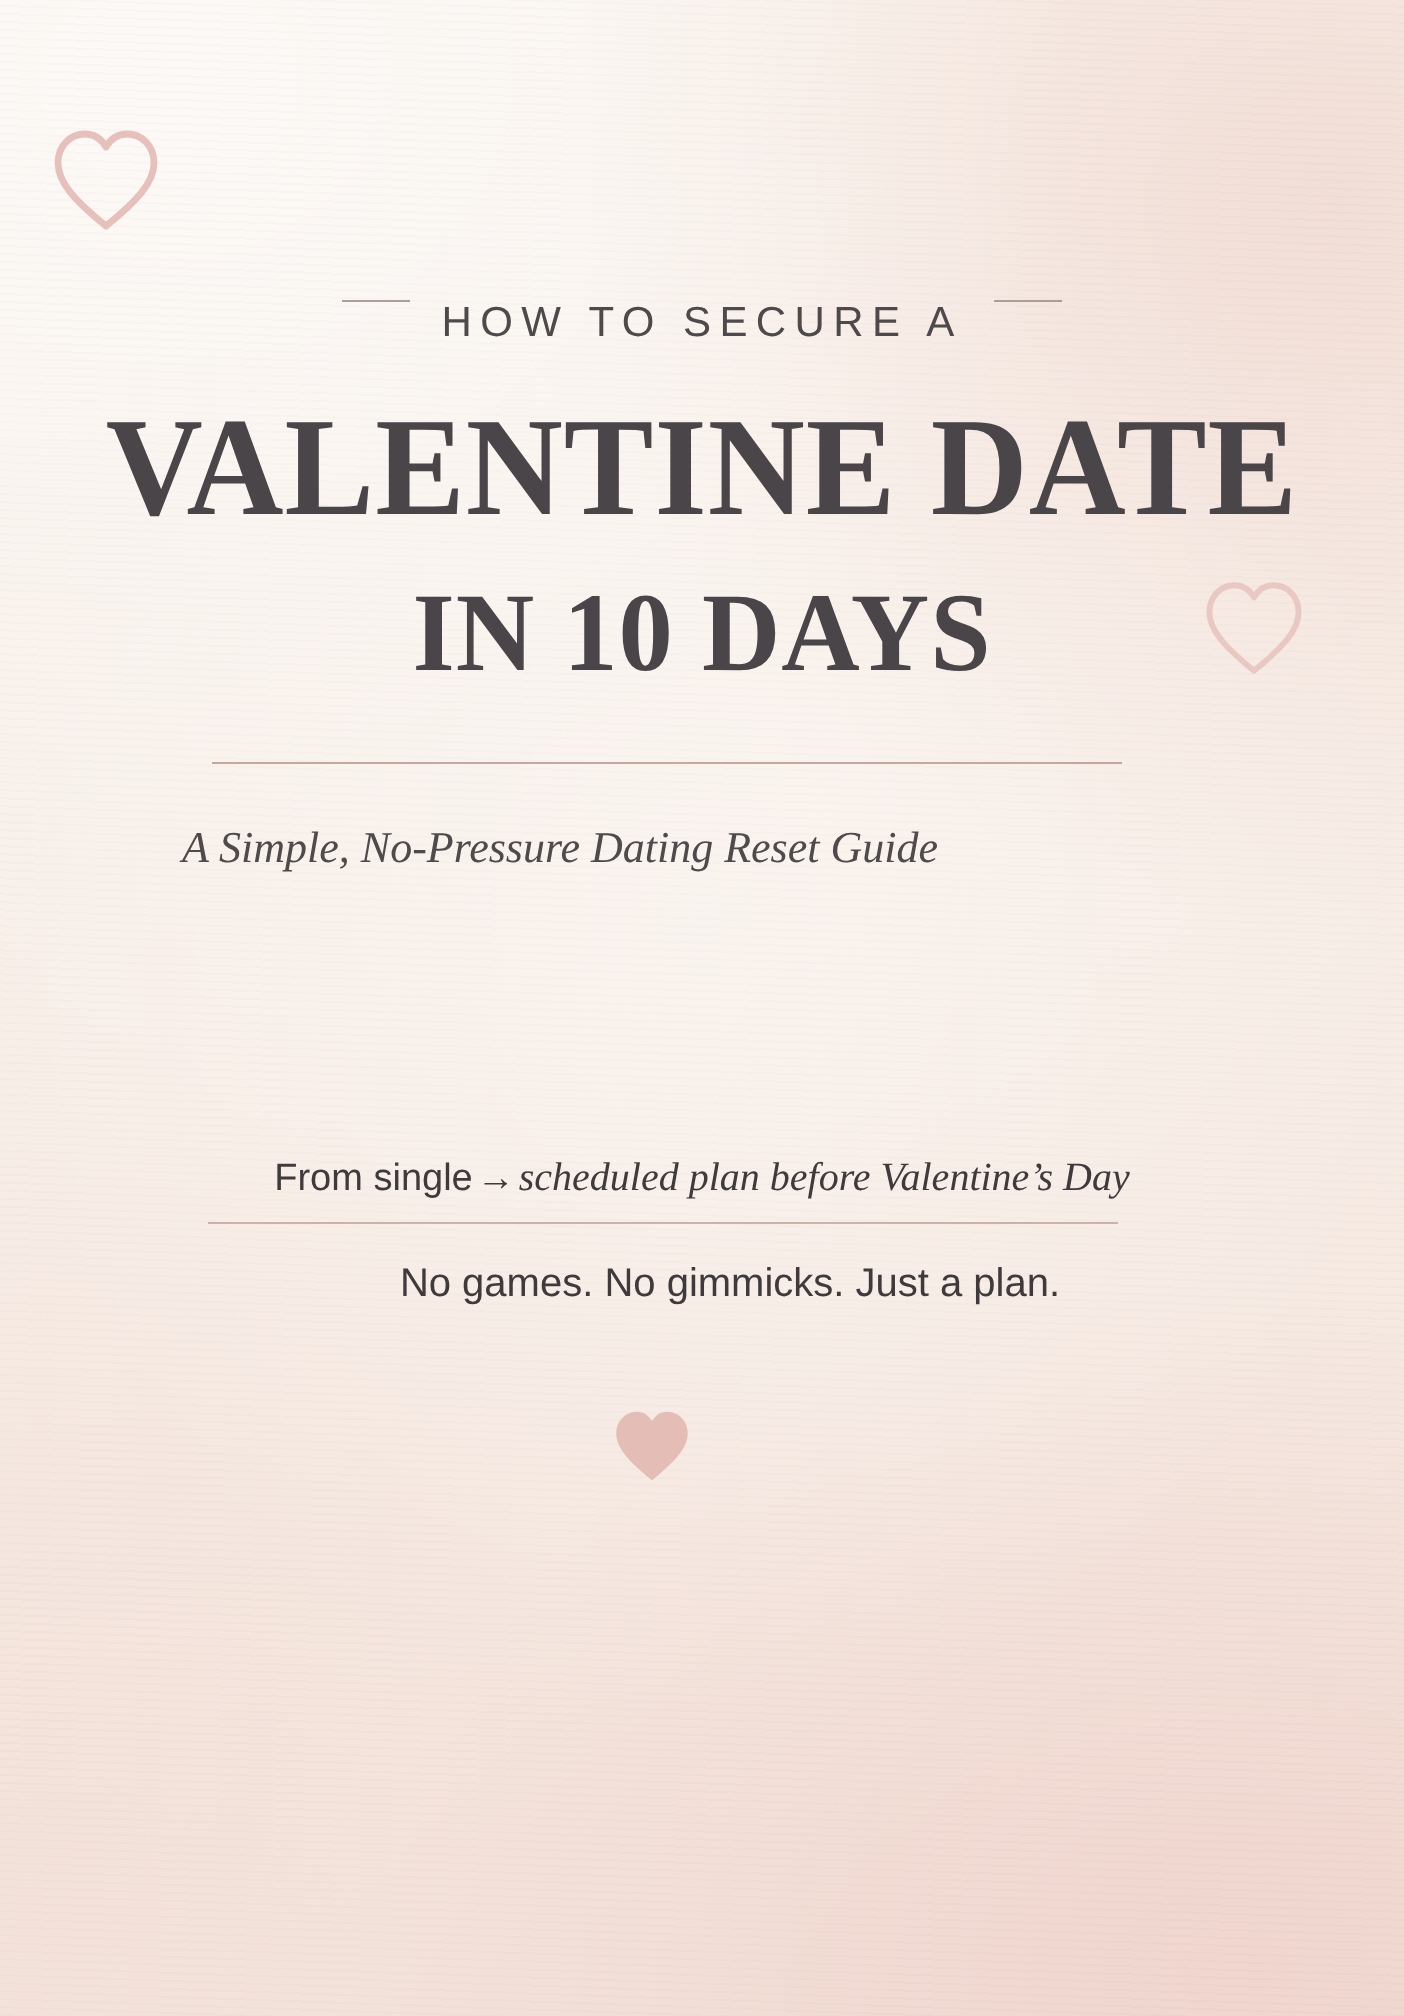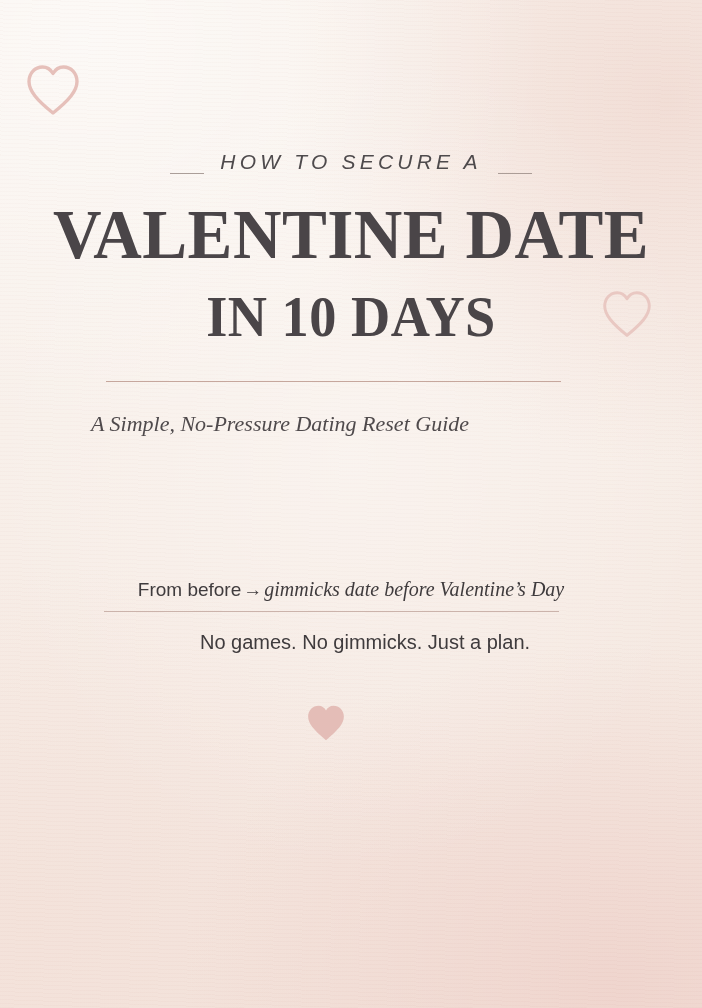--- a/index.html
+++ b/index.html
@@ -66,24 +66,23 @@
     text-align: center;
   }
 
   
   .kicker-row {
     position: absolute;
     top: 150px;
     left: 0;
     width: 702px;
     display: flex;
-    align-items: flex-end;
+    align-items: flex-start;
     justify-content: center;
     gap: 16px;
-    font-style: italic;
   }
   .kicker-rule {
     width: 34px;
     height: 1px;
     background: #9e8f8a;
     opacity: .85;
   }
   .kicker {
     font-family: "Liberation Sans", sans-serif;
     font-size: 21px;
@@ -217,21 +216,21 @@
     </div>
 
     <div class="title">VALENTINE DATE</div>
     <div class="subtitle-big">IN 10 DAYS</div>
 
     <div class="rule rule-1"></div>
 
     <div class="tagline">A Simple, No-Pressure Dating Reset Guide</div>
 
     <div class="from-line">
-      <span class="plain">From before</span><span class="arrow">→</span><span class="ital">gimmicks date before Valentine’s Day</span>
+      <span class="plain">From single</span><span class="arrow">→</span><span class="ital">scheduled plan before Valentine’s Day</span>
     </div>
 
     <div class="rule rule-3"></div>
 
     <div class="no-games">No games. No gimmicks. Just a plan.</div>
 
   </div>
 </div>
 
 </body></html>

